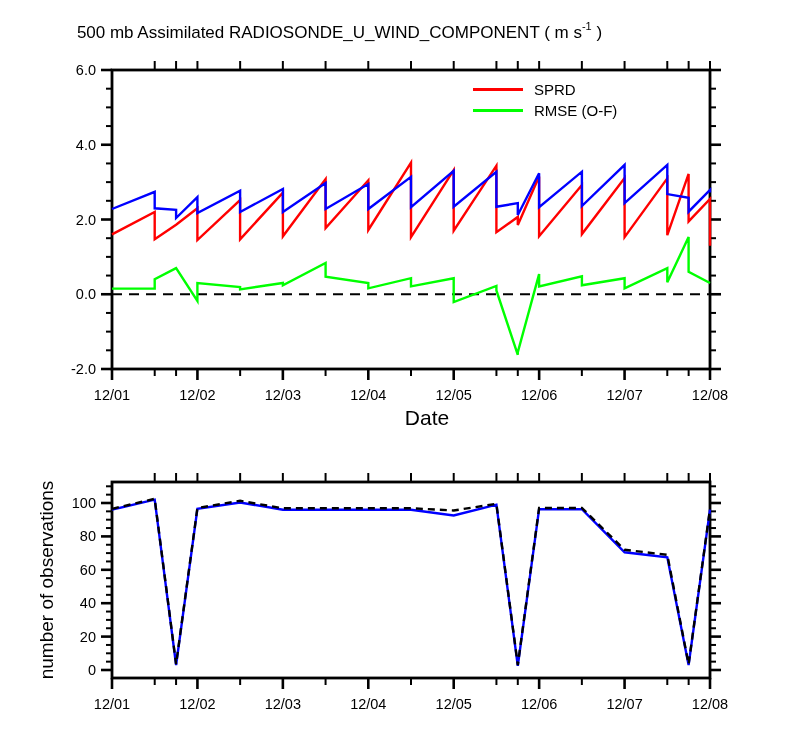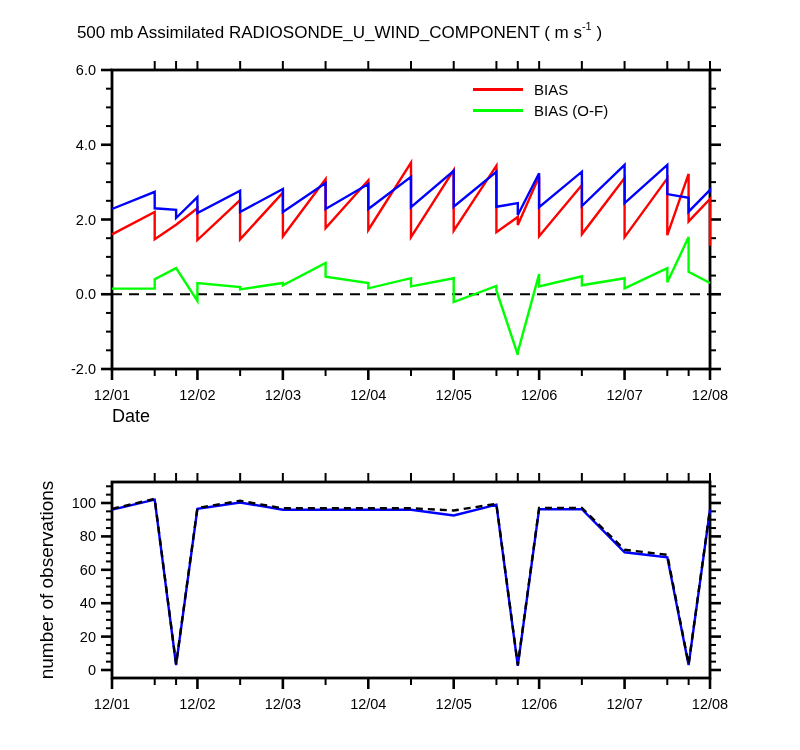--- a/index.html
+++ b/index.html
@@ -17,22 +17,22 @@
   .chart-title {
     position: absolute; top: 21px; left: 0; width: 679px;
     text-align: center; font-size: 17px; white-space: nowrap;
   }
   .chart-title sup { font-size: 11px; position: relative; top: -1px; }
   .legend { position: absolute; left: 473px; top: 79px; }
   .legend-row { display: flex; align-items: center; height: 21px; }
   .legend-swatch { display: inline-block; width: 50px; height: 3px; margin-right: 11px; }
   .legend-label { font-size: 15px; line-height: 21px; white-space: nowrap; }
   .x-axis-title {
-    position: absolute; top: 406px; left: 112px; width: 598px;
-    text-align: left; font-size: 18px;
+    position: absolute; top: 406px; left: 128px; width: 598px;
+    text-align: center; font-size: 21px;
   }
   .y-axis-title-obs {
     position: absolute; left: -79px; top: 570px; width: 250px; height: 20px;
     text-align: center; font-size: 19px; transform: rotate(-90deg);
     white-space: nowrap;
   }
 </style>
 </head>
 <body>
 
@@ -232,25 +232,25 @@
         <polyline points="112.0,509.7 154.7,499.7 176.1,665.0 197.4,508.8 240.1,502.5 282.9,509.7 325.6,509.7 368.3,509.7 411.0,509.7 453.7,515.5 496.4,504.7 517.8,665.8 539.1,509.2 581.9,509.2 624.6,552.3 667.3,557.3 688.6,665.0 710.0,509.7" fill="none" stroke="#0000ff" stroke-width="2.4"></polyline>
         <polyline points="112.0,508.8 154.7,498.8 176.1,664.2 197.4,508.0 240.1,500.8 282.9,508.3 325.6,508.3 368.3,508.3 411.0,508.3 453.7,510.5 496.4,503.8 517.8,665.0 539.1,508.0 581.9,508.0 624.6,549.8 667.3,554.8 688.6,664.2 710.0,508.8" fill="none" stroke="#000000" stroke-width="2.4" stroke-dasharray="7 5"></polyline>
       </g>
     </svg>
 
   <div class="chart-title"><span>500 mb Assimilated RADIOSONDE_U_WIND_COMPONENT ( m s</span><sup>-1</sup><span> )</span></div>
 
   <div class="legend">
     <div class="legend-row">
       <span class="legend-swatch" style="background: rgb(255, 0, 0);"></span>
-      <span class="legend-label">BIAS</span>
+      <span class="legend-label">SPRD</span>
     </div>
     <div class="legend-row">
       <span class="legend-swatch" style="background: rgb(0, 255, 0);"></span>
-      <span class="legend-label">BIAS (O-F)</span>
+      <span class="legend-label">RMSE (O-F)</span>
     </div>
   </div>
 
   <div class="x-axis-title">Date</div>
 
   <div class="y-axis-title-obs">number of observations</div>
 
 </div>
 
 </body></html>

